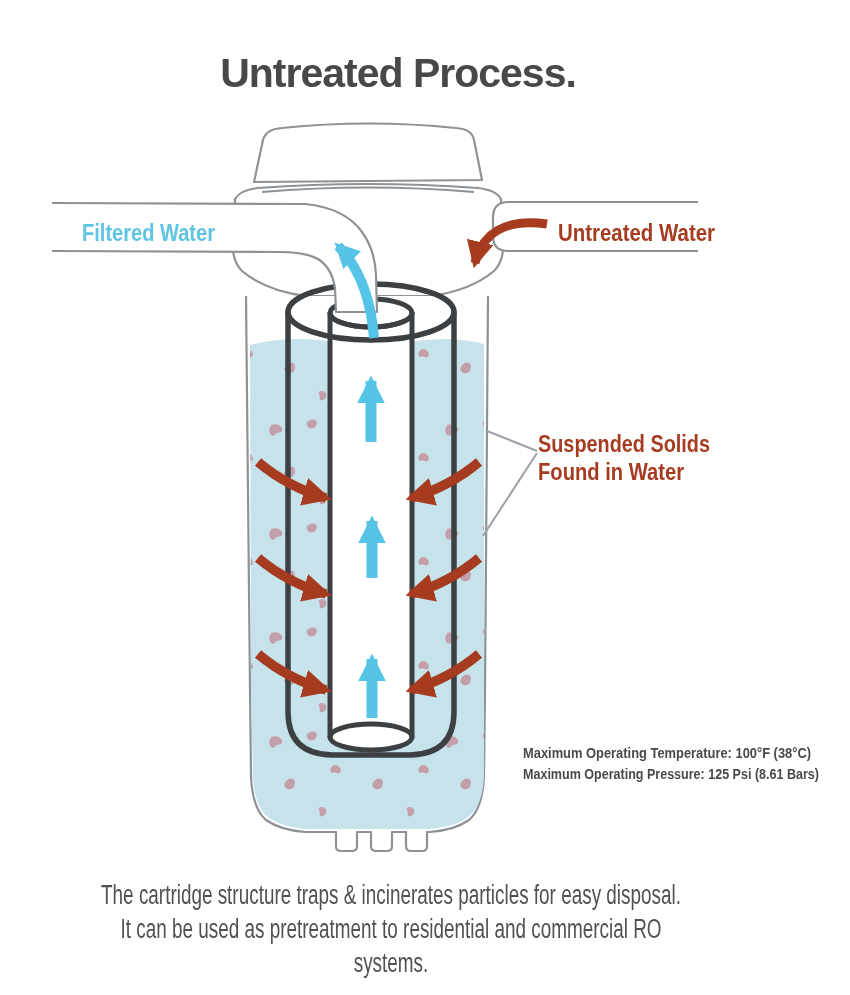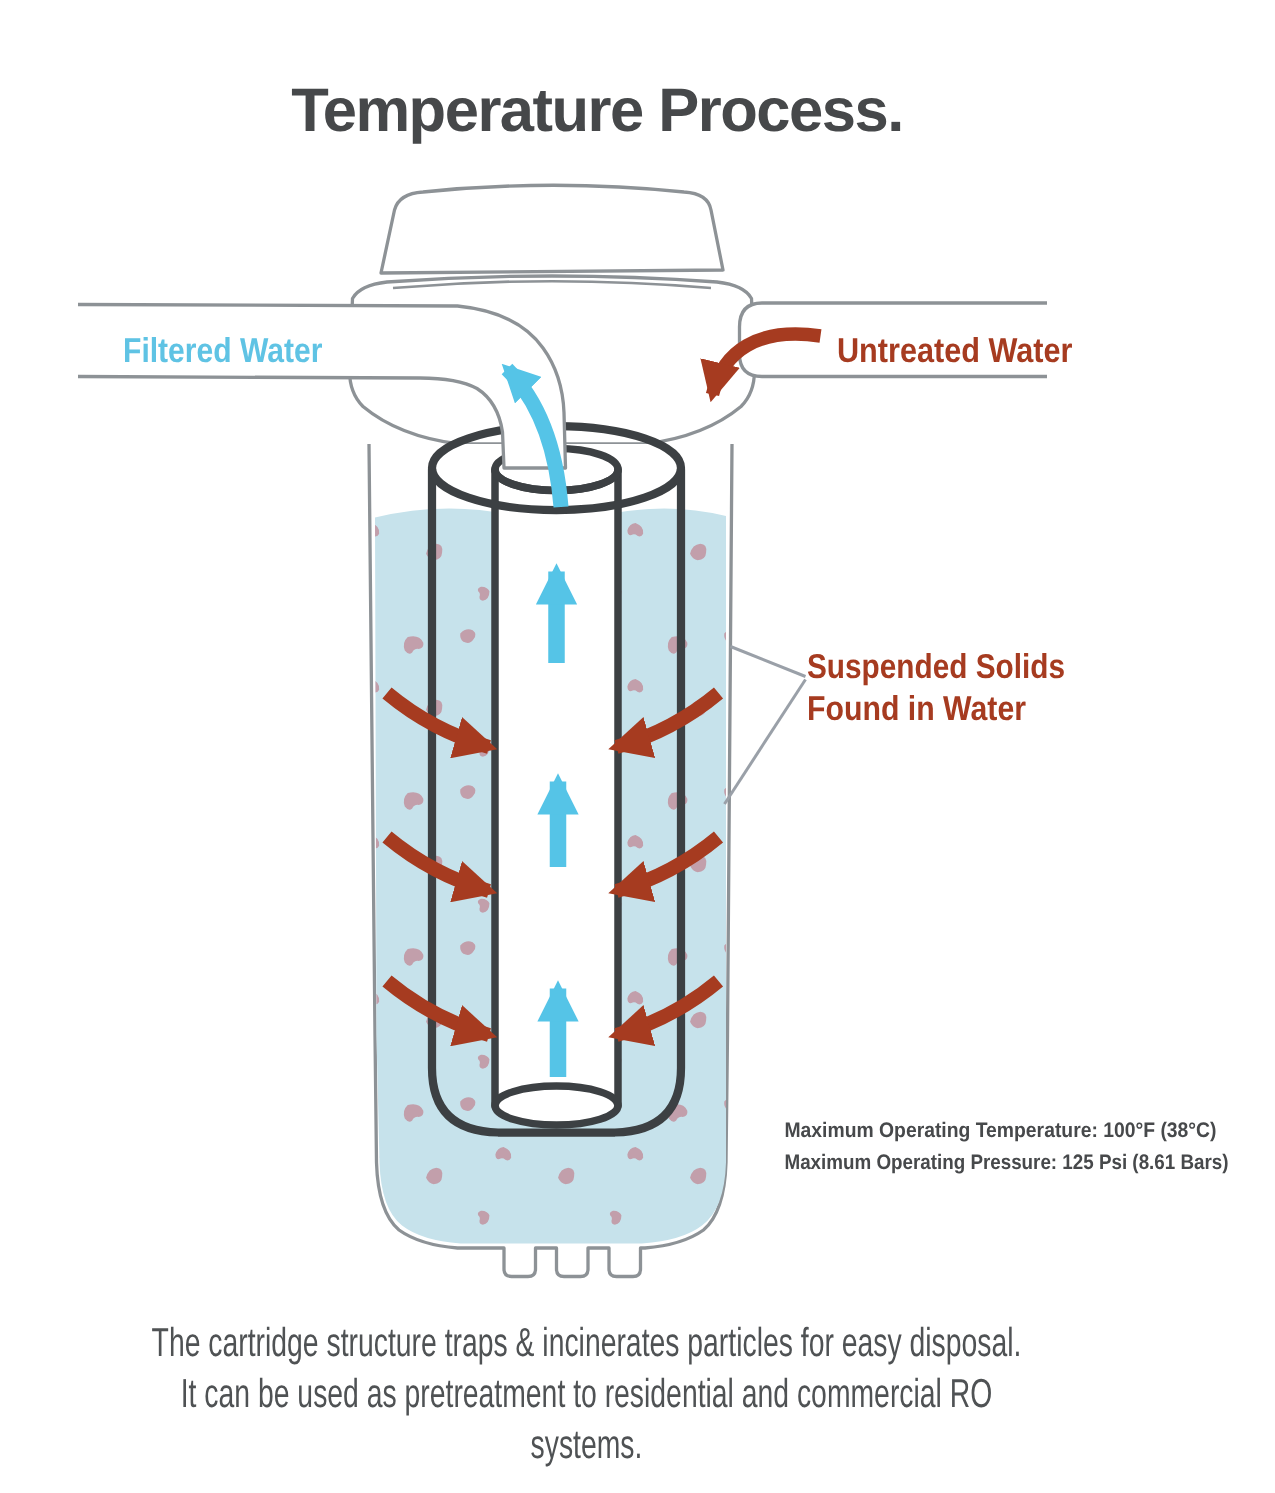--- a/index.html
+++ b/index.html
@@ -18,21 +18,21 @@
   .dark{stroke:#3c4043;fill:none;stroke-linecap:round;}
   .caption{
     position:absolute;top:878px;left:0;width:850px;text-align:center;
     font-size:27px;line-height:34px;color:#4f5254;
     transform:translateX(-34px) scaleX(0.70);
   }
 </style>
 </head>
 <body>
 
-<h1 class="page-title">Temperature Process.</h1>
+<h1 class="page-title">Untreated Process.</h1>
 
 <svg class="diagram-svg" width="850" height="995" viewBox="0 0 850 995">
   <defs>
     <marker id="head-red" viewBox="0 0 10 10" refX="8" refY="5" markerWidth="3" markerHeight="3" orient="auto">
       <path d="M0,0 L10,5 L0,10 Z" fill="#a63b20"></path>
     </marker>
     <marker id="head-cyan" viewBox="0 0 10 10" refX="8" refY="5" markerWidth="2.5" markerHeight="2.5" orient="auto">
       <path d="M0,0 L10,5 L0,10 Z" fill="#55c4e7"></path>
     </marker>
     <path id="blob-a" d="M-6,-3 Q0,-8 5,-4 Q7,-1 4,1 Q1,2 1,5 Q0,8 -4,6 Q-8,2 -6,-3 Z" fill="#c29fab"></path>

